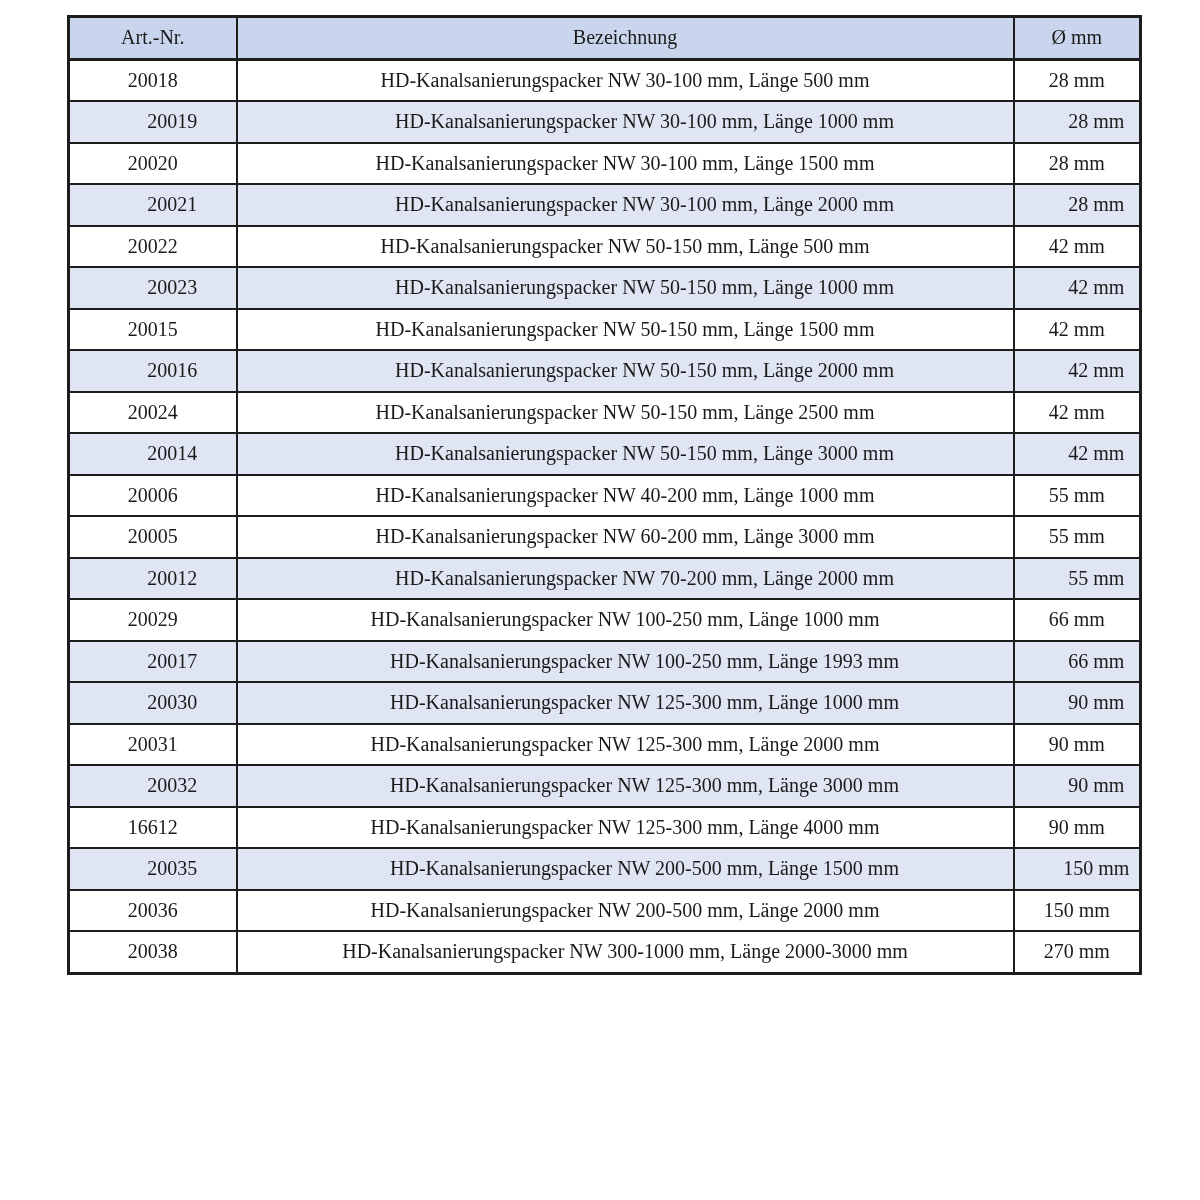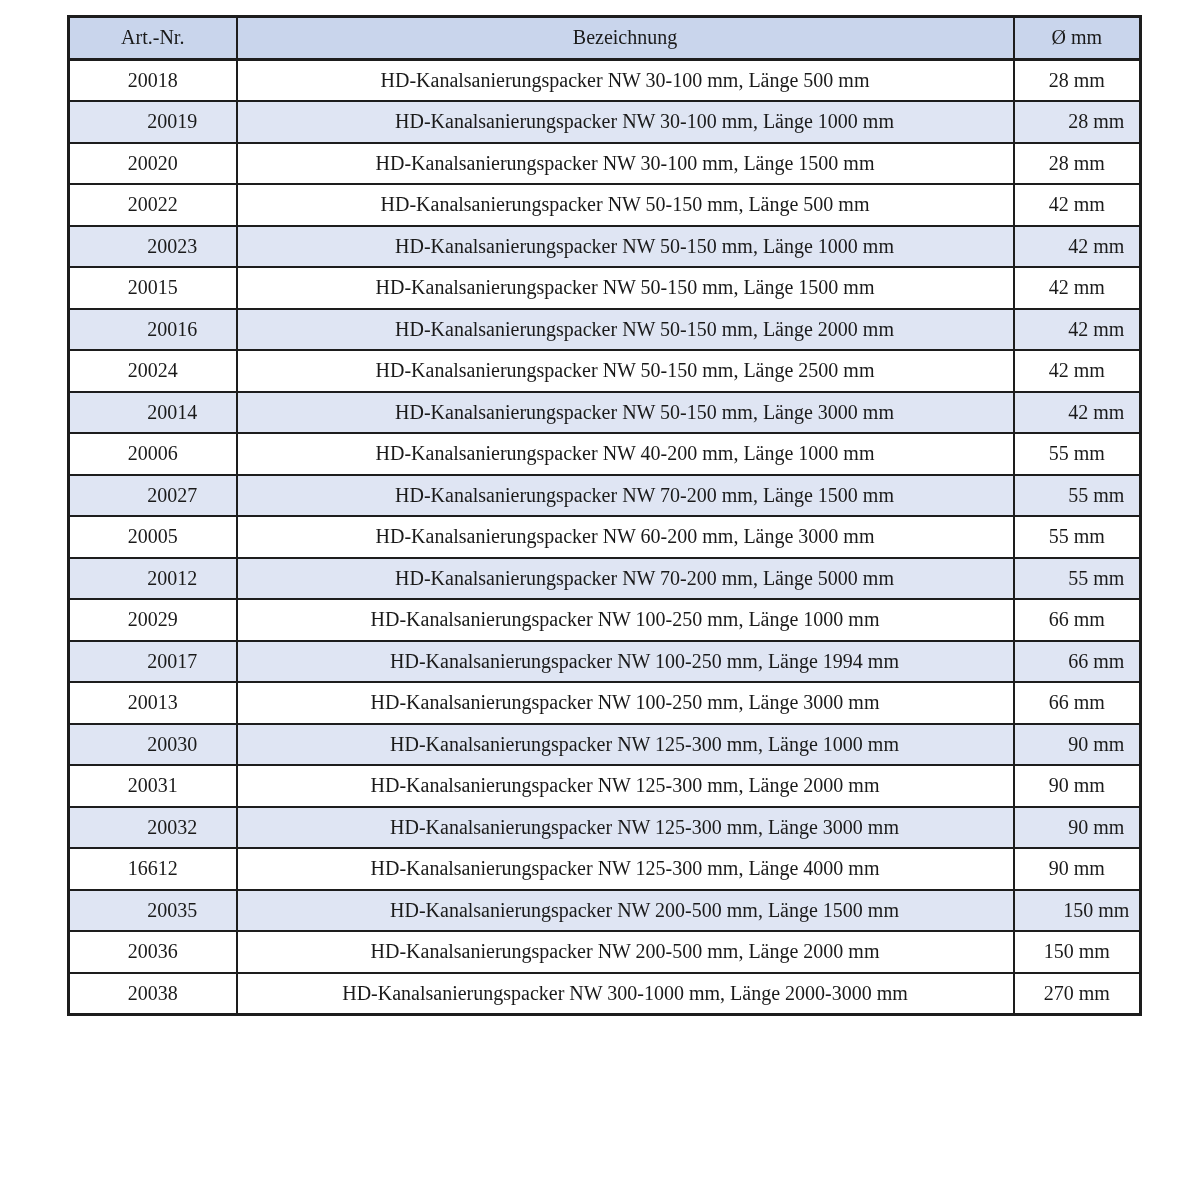--- a/index.html
+++ b/index.html
@@ -80,20 +80,25 @@
         <tr class="alt">
           <td>20019</td>
           <td>HD-Kanalsanierungspacker NW 30-100 mm, Länge 1000 mm</td>
           <td>28 mm</td>
         </tr>
         <tr>
           <td>20020</td>
           <td>HD-Kanalsanierungspacker NW 30-100 mm, Länge 1500 mm</td>
           <td>28 mm</td>
         </tr>
+        <tr class="alt">
+          <td>20021</td>
+          <td>HD-Kanalsanierungspacker NW 30-100 mm, Länge 2000 mm</td>
+          <td>28 mm</td>
+        </tr>
         <tr>
           <td>20022</td>
           <td>HD-Kanalsanierungspacker NW 50-150 mm, Länge 500 mm</td>
           <td>42 mm</td>
         </tr>
         <tr class="alt">
           <td>20023</td>
           <td>HD-Kanalsanierungspacker NW 50-150 mm, Länge 1000 mm</td>
           <td>42 mm</td>
         </tr>
@@ -115,48 +120,38 @@
         <tr class="alt">
           <td>20014</td>
           <td>HD-Kanalsanierungspacker NW 50-150 mm, Länge 3000 mm</td>
           <td>42 mm</td>
         </tr>
         <tr>
           <td>20006</td>
           <td>HD-Kanalsanierungspacker NW 40-200 mm, Länge 1000 mm</td>
           <td>55 mm</td>
         </tr>
-        <tr class="alt">
-          <td>20027</td>
-          <td>HD-Kanalsanierungspacker NW 70-200 mm, Länge 1500 mm</td>
-          <td>55 mm</td>
-        </tr>
         <tr>
           <td>20005</td>
           <td>HD-Kanalsanierungspacker NW 60-200 mm, Länge 3000 mm</td>
           <td>55 mm</td>
         </tr>
         <tr class="alt">
           <td>20012</td>
-          <td>HD-Kanalsanierungspacker NW 70-200 mm, Länge 5000 mm</td>
+          <td>HD-Kanalsanierungspacker NW 70-200 mm, Länge 2000 mm</td>
           <td>55 mm</td>
         </tr>
         <tr>
           <td>20029</td>
           <td>HD-Kanalsanierungspacker NW 100-250 mm, Länge 1000 mm</td>
           <td>66 mm</td>
         </tr>
         <tr class="alt">
           <td>20017</td>
-          <td>HD-Kanalsanierungspacker NW 100-250 mm, Länge 1994 mm</td>
-          <td>66 mm</td>
-        </tr>
-        <tr>
-          <td>20013</td>
-          <td>HD-Kanalsanierungspacker NW 100-250 mm, Länge 3000 mm</td>
+          <td>HD-Kanalsanierungspacker NW 100-250 mm, Länge 1993 mm</td>
           <td>66 mm</td>
         </tr>
         <tr class="alt">
           <td>20030</td>
           <td>HD-Kanalsanierungspacker NW 125-300 mm, Länge 1000 mm</td>
           <td>90 mm</td>
         </tr>
         <tr>
           <td>20031</td>
           <td>HD-Kanalsanierungspacker NW 125-300 mm, Länge 2000 mm</td>

